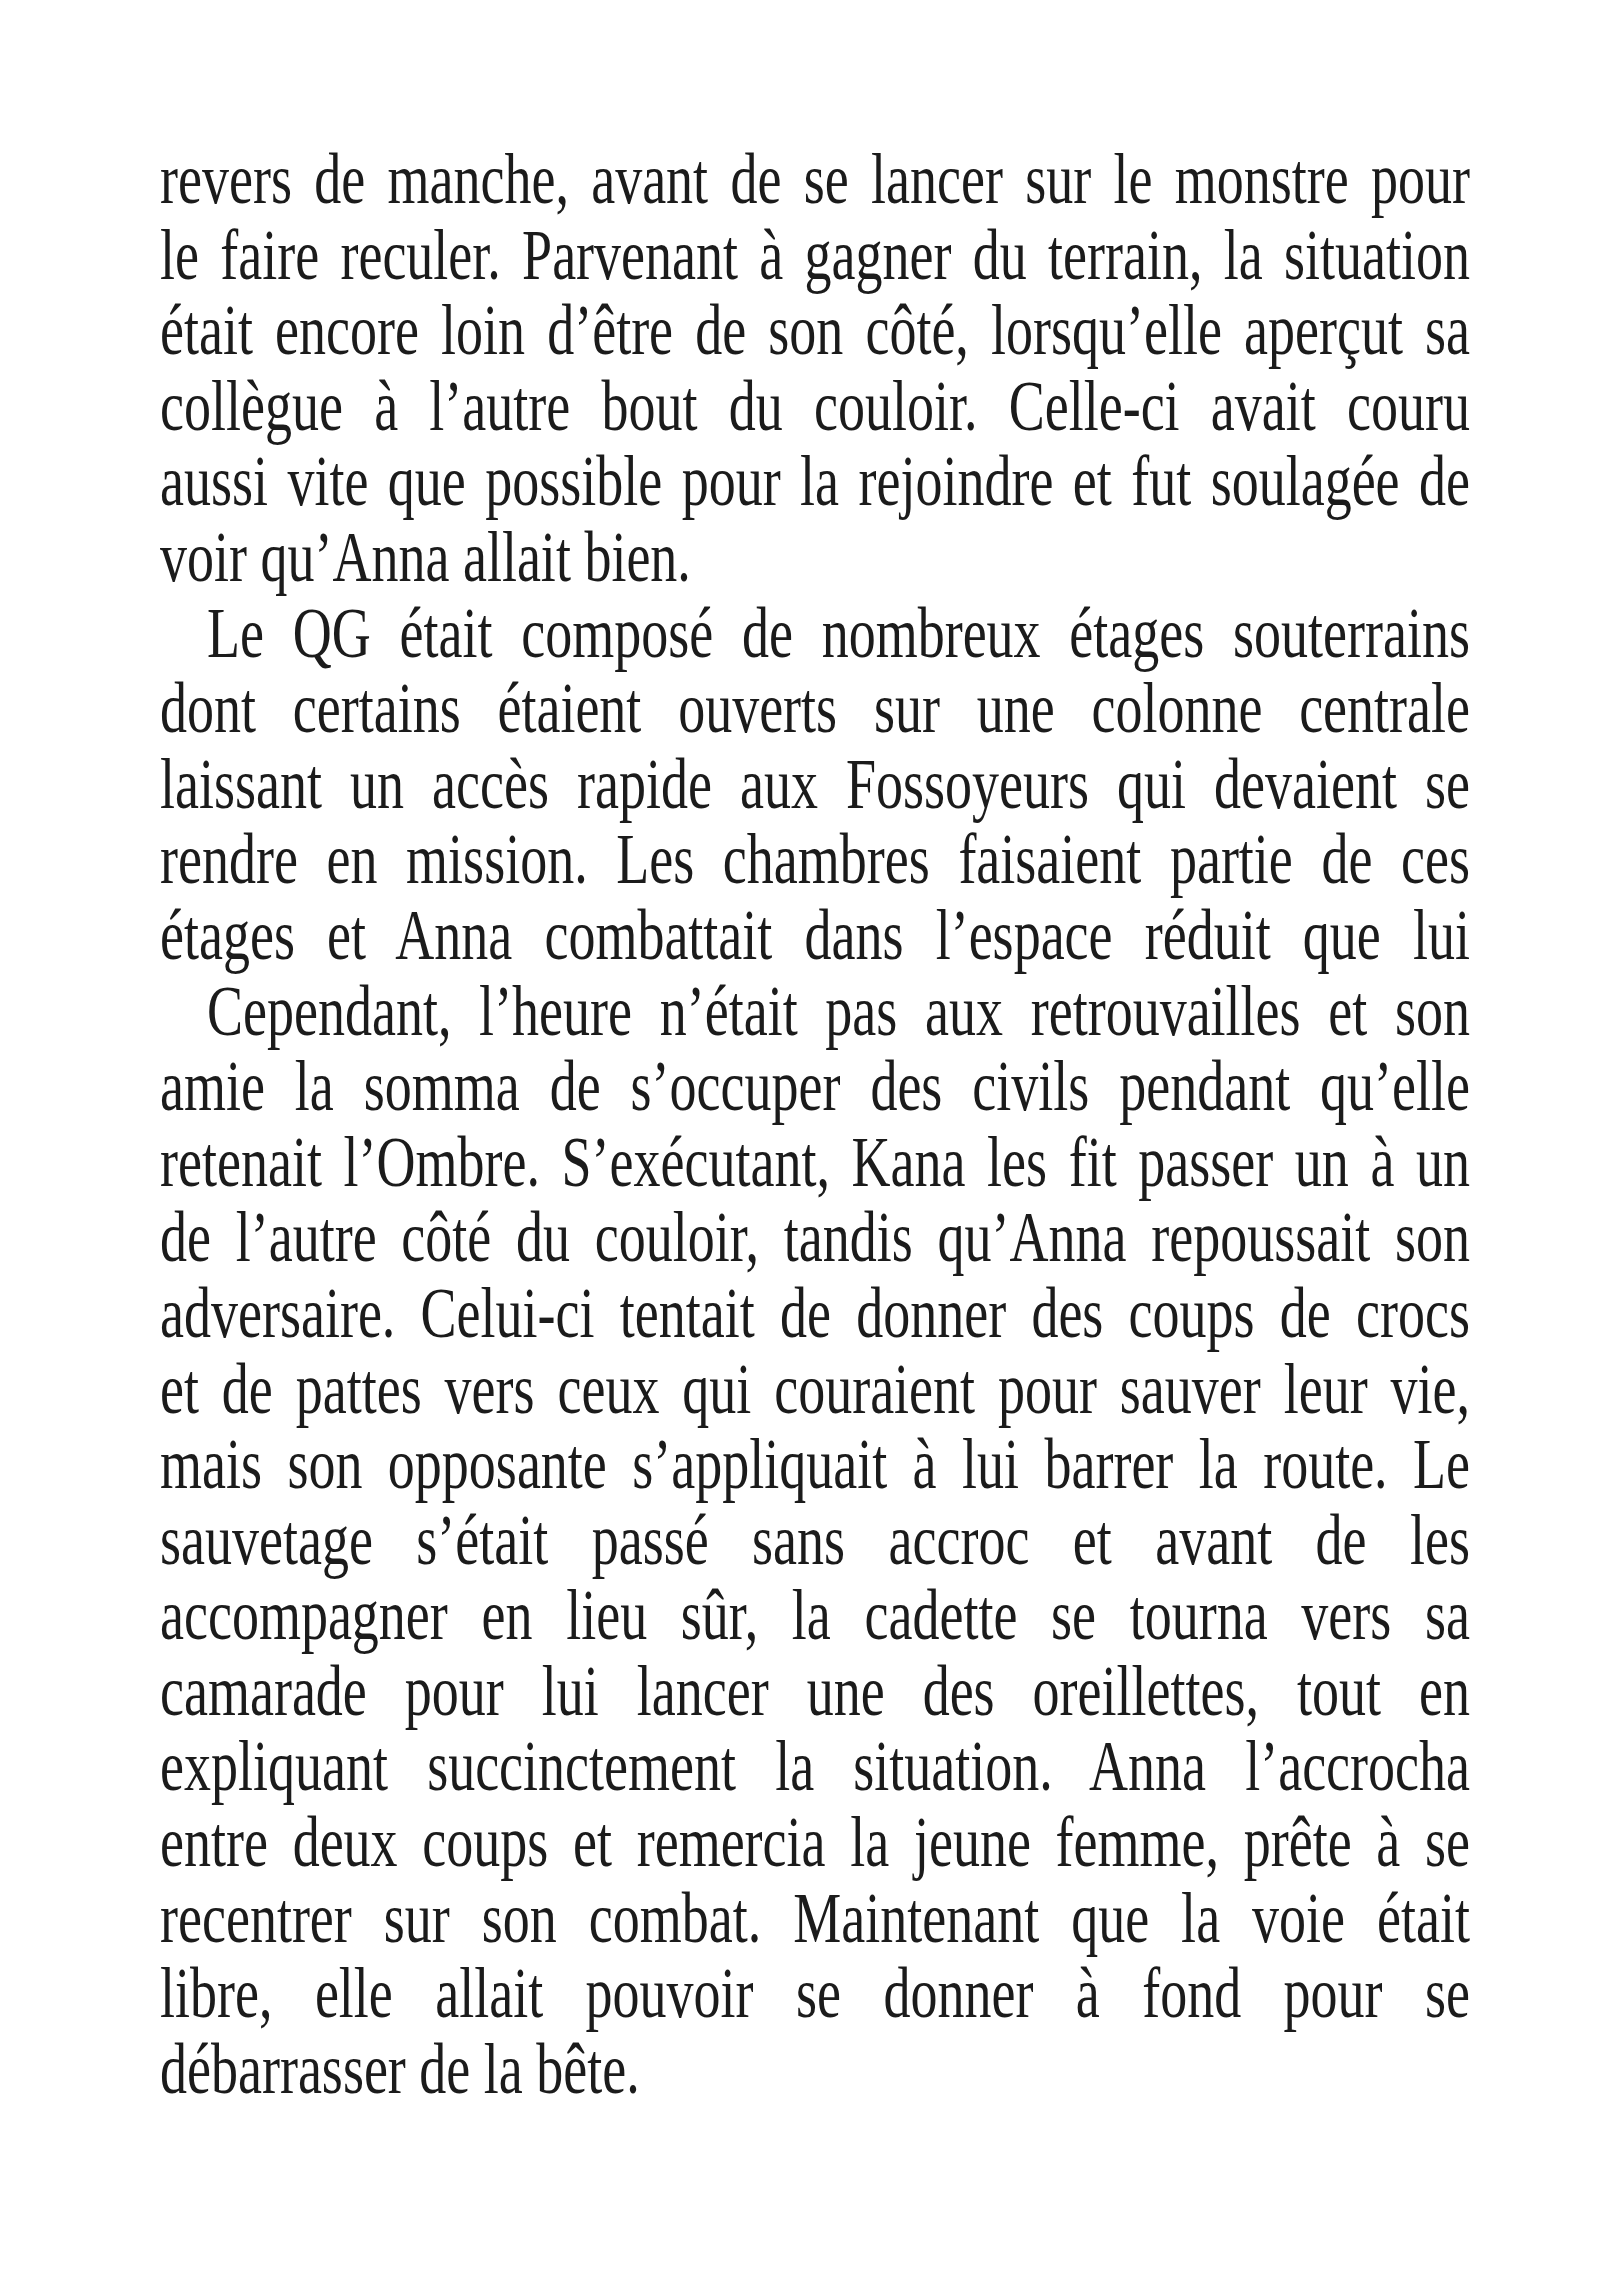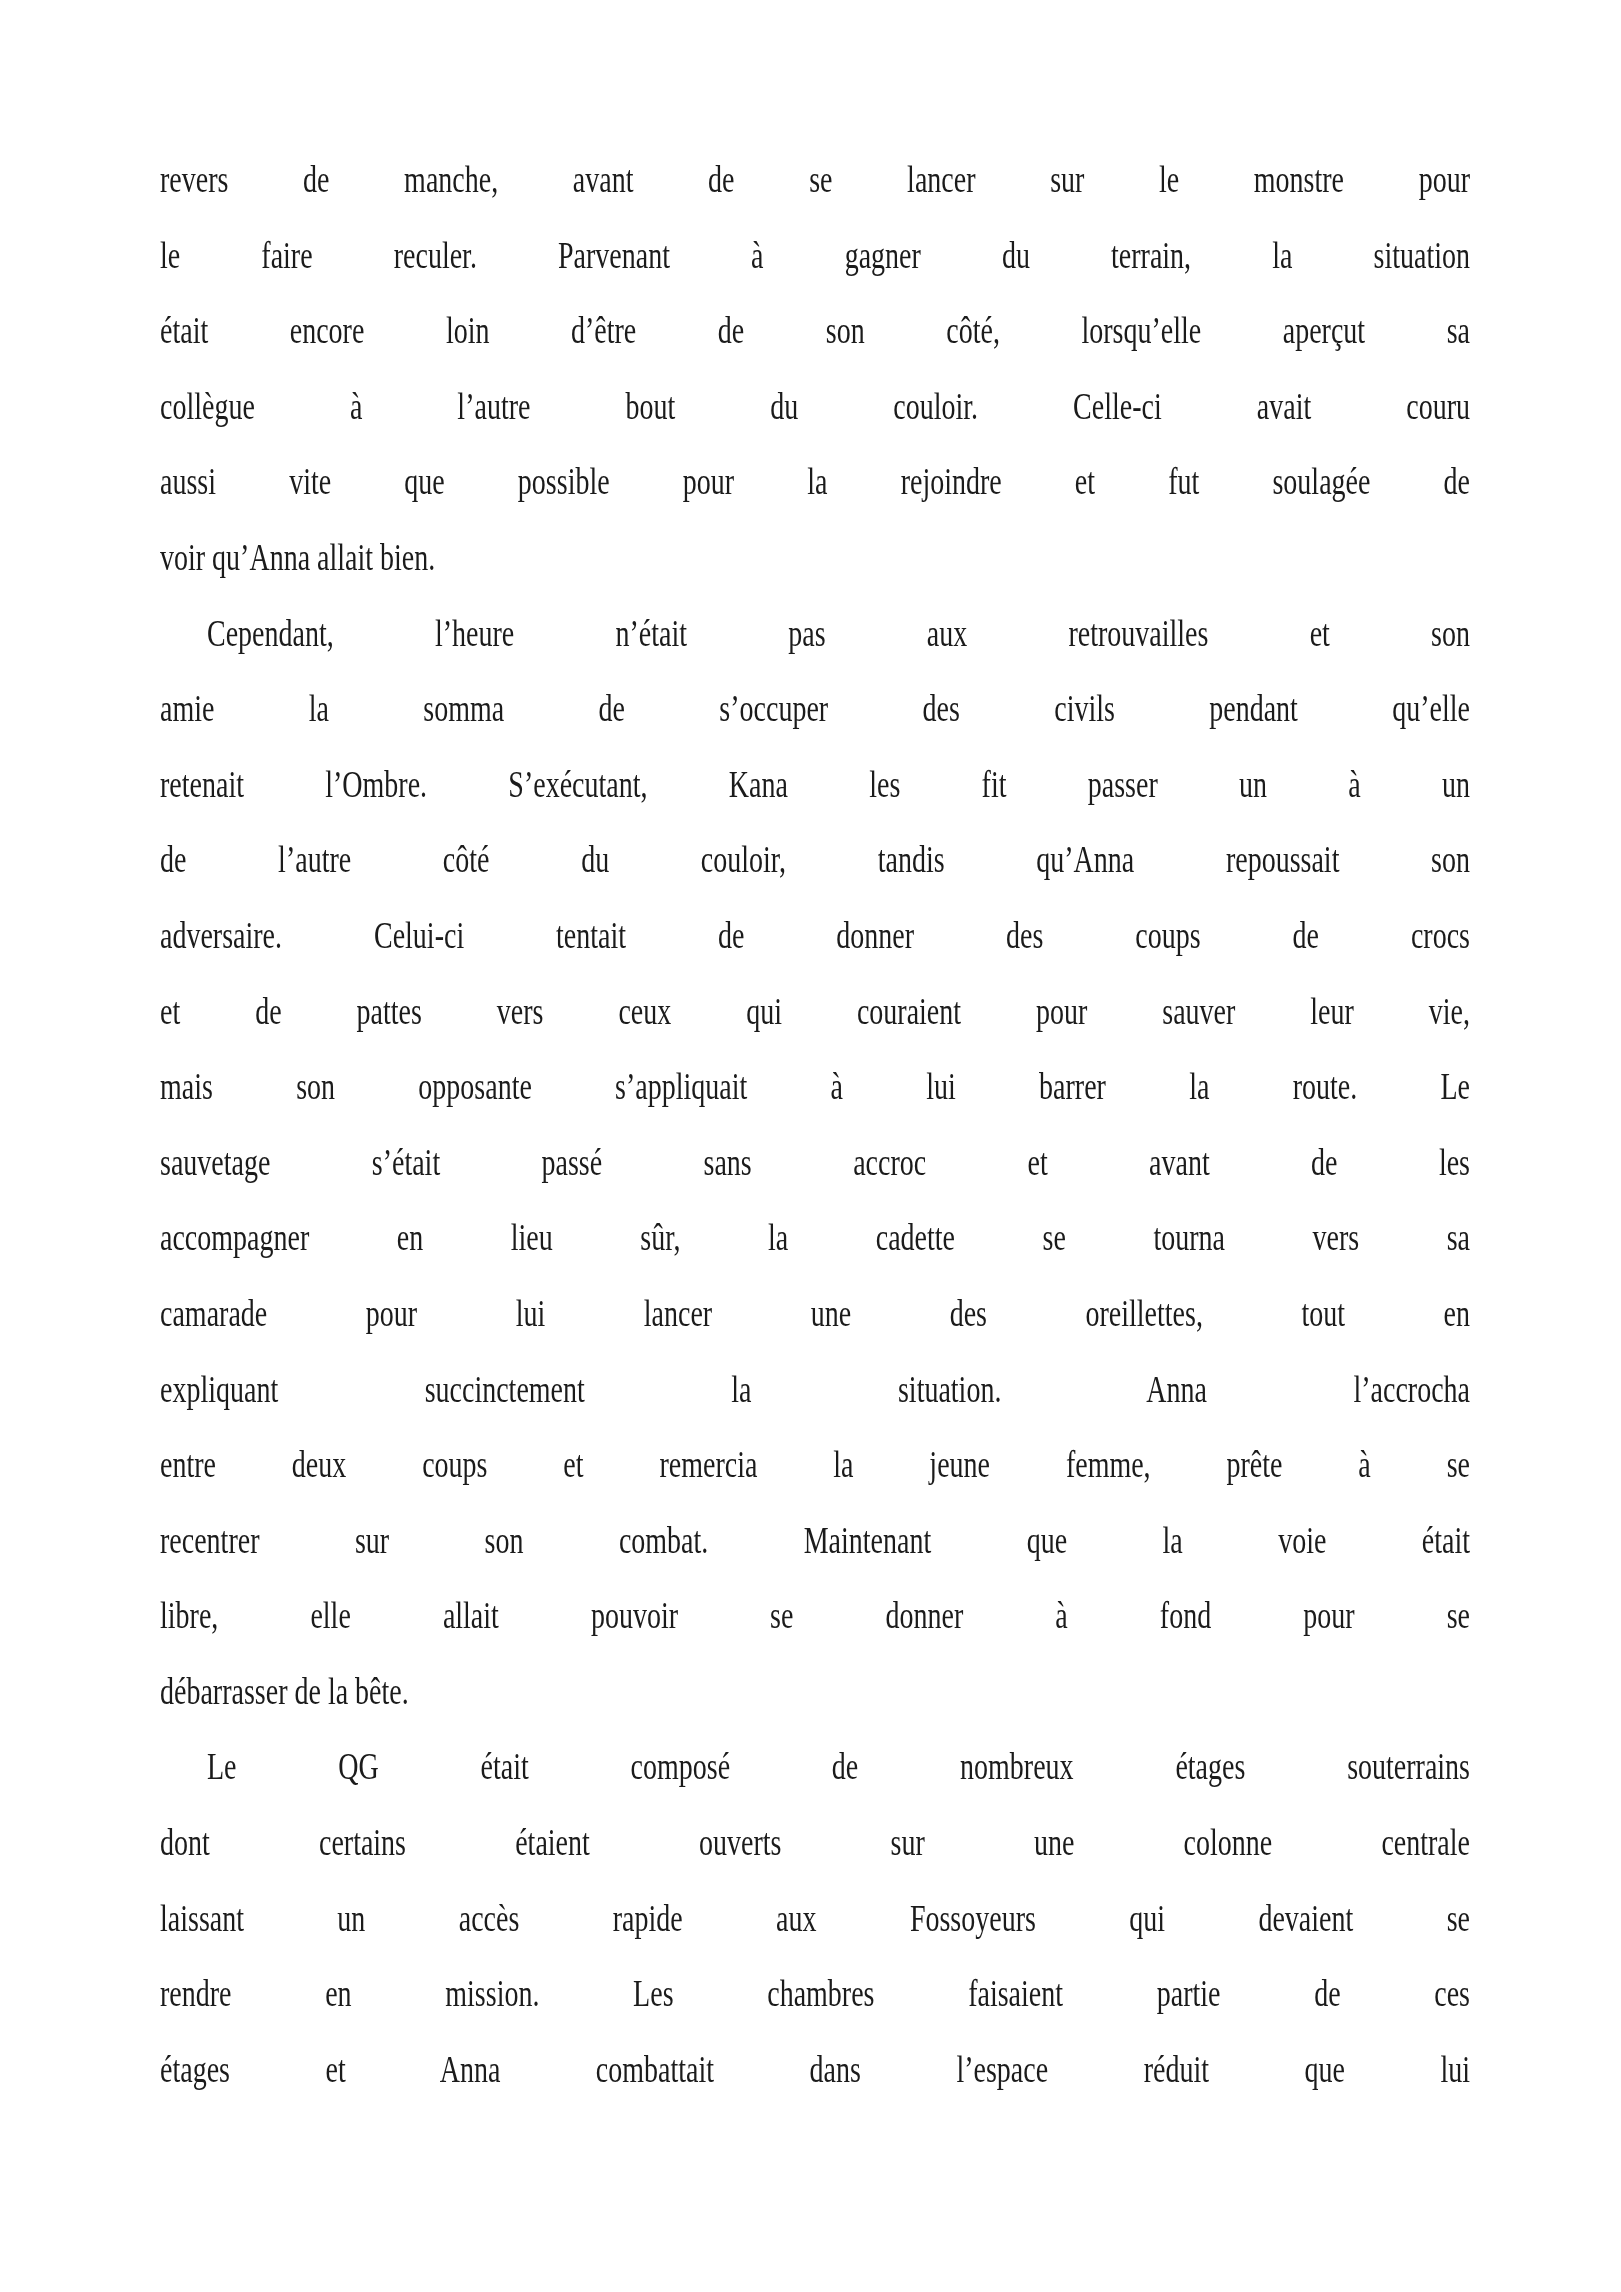--- a/index.html
+++ b/index.html
@@ -21,21 +21,21 @@
     height: 2293px;
     background: #ffffff;
   }
   .text-block {
     position: absolute;
     left: 160px;
     top: 142px;
     width: 1310px;
     color: #1b1b1b;
     font-family: "Liberation Serif", "DejaVu Serif", serif;
-    font-size: 28px;
+    font-size: 54px;
   }
   .paragraph {
     margin: 0;
     padding: 0;
   }
   
   .line {
     height: 57px;
     line-height: 57px;
     margin-bottom: 18.6px;
@@ -59,38 +59,38 @@
   <div class="text-block" id="text-block" style="color: rgb(27, 27, 27);">
       <div class="paragraph">
         <div class="line">revers de manche, avant de se lancer sur le monstre pour</div>
         <div class="line">le faire reculer. Parvenant à gagner du terrain, la situation</div>
         <div class="line">était encore loin d’être de son côté, lorsqu’elle aperçut sa</div>
         <div class="line">collègue à l’autre bout du couloir. Celle-ci avait couru</div>
         <div class="line">aussi vite que possible pour la rejoindre et fut soulagée de</div>
         <div class="line para-end">voir qu’Anna allait bien.</div>
       </div>
       <div class="paragraph">
+        <div class="line indent">Le QG était composé de nombreux étages souterrains</div>
+        <div class="line">dont certains étaient ouverts sur une colonne centrale</div>
+        <div class="line">laissant un accès rapide aux Fossoyeurs qui devaient se</div>
+        <div class="line">rendre en mission. Les chambres faisaient partie de ces</div>
+        <div class="line">étages et Anna combattait dans l’espace réduit que lui</div>
+      </div>
+      <div class="paragraph">
         <div class="line indent">Cependant, l’heure n’était pas aux retrouvailles et son</div>
         <div class="line">amie la somma de s’occuper des civils pendant qu’elle</div>
         <div class="line">retenait l’Ombre. S’exécutant, Kana les fit passer un à un</div>
         <div class="line">de l’autre côté du couloir, tandis qu’Anna repoussait son</div>
         <div class="line">adversaire. Celui-ci tentait de donner des coups de crocs</div>
         <div class="line">et de pattes vers ceux qui couraient pour sauver leur vie,</div>
         <div class="line">mais son opposante s’appliquait à lui barrer la route. Le</div>
         <div class="line">sauvetage s’était passé sans accroc et avant de les</div>
         <div class="line">accompagner en lieu sûr, la cadette se tourna vers sa</div>
         <div class="line">camarade pour lui lancer une des oreillettes, tout en</div>
         <div class="line">expliquant succinctement la situation. Anna l’accrocha</div>
         <div class="line">entre deux coups et remercia la jeune femme, prête à se</div>
         <div class="line">recentrer sur son combat. Maintenant que la voie était</div>
         <div class="line">libre, elle allait pouvoir se donner à fond pour se</div>
         <div class="line para-end">débarrasser de la bête.</div>
       </div>
-      <div class="paragraph">
-        <div class="line indent">Le QG était composé de nombreux étages souterrains</div>
-        <div class="line">dont certains étaient ouverts sur une colonne centrale</div>
-        <div class="line">laissant un accès rapide aux Fossoyeurs qui devaient se</div>
-        <div class="line">rendre en mission. Les chambres faisaient partie de ces</div>
-        <div class="line">étages et Anna combattait dans l’espace réduit que lui</div>
-      </div>
     </div>
 </div>
 
 
 </body></html>

